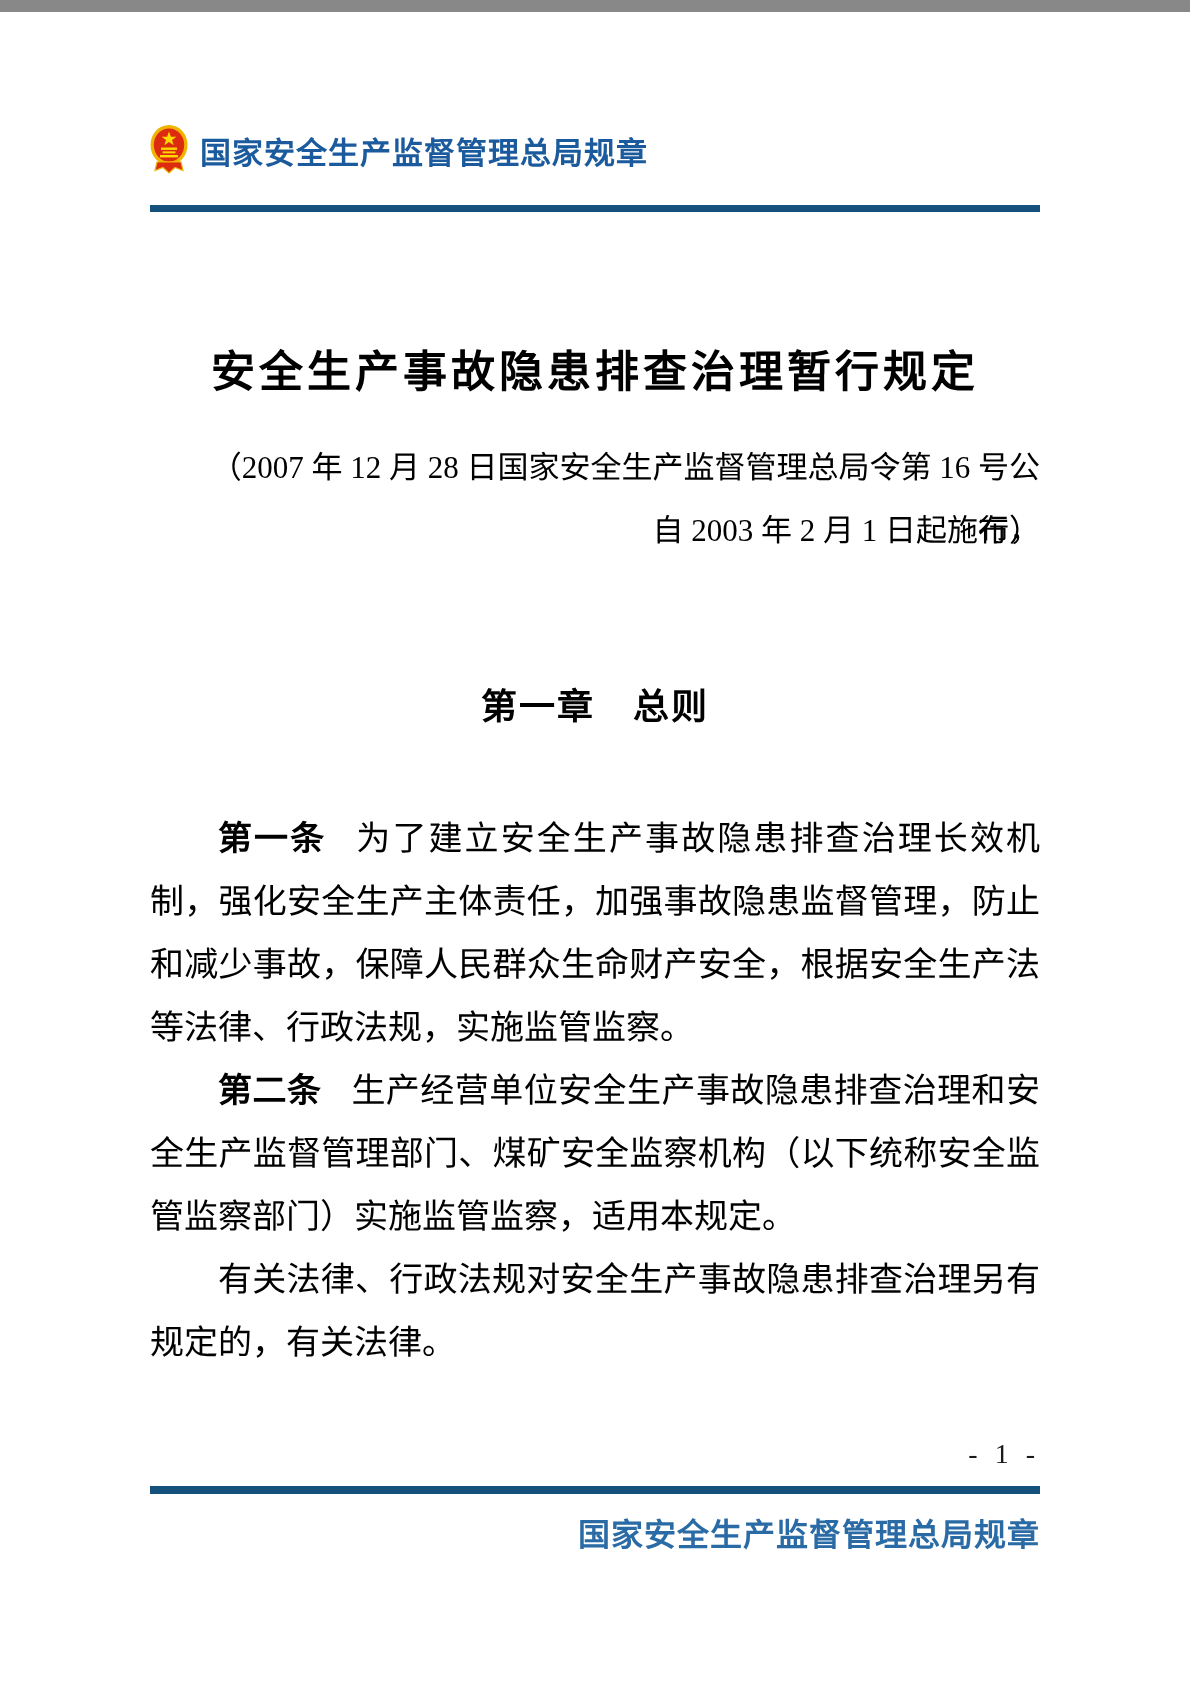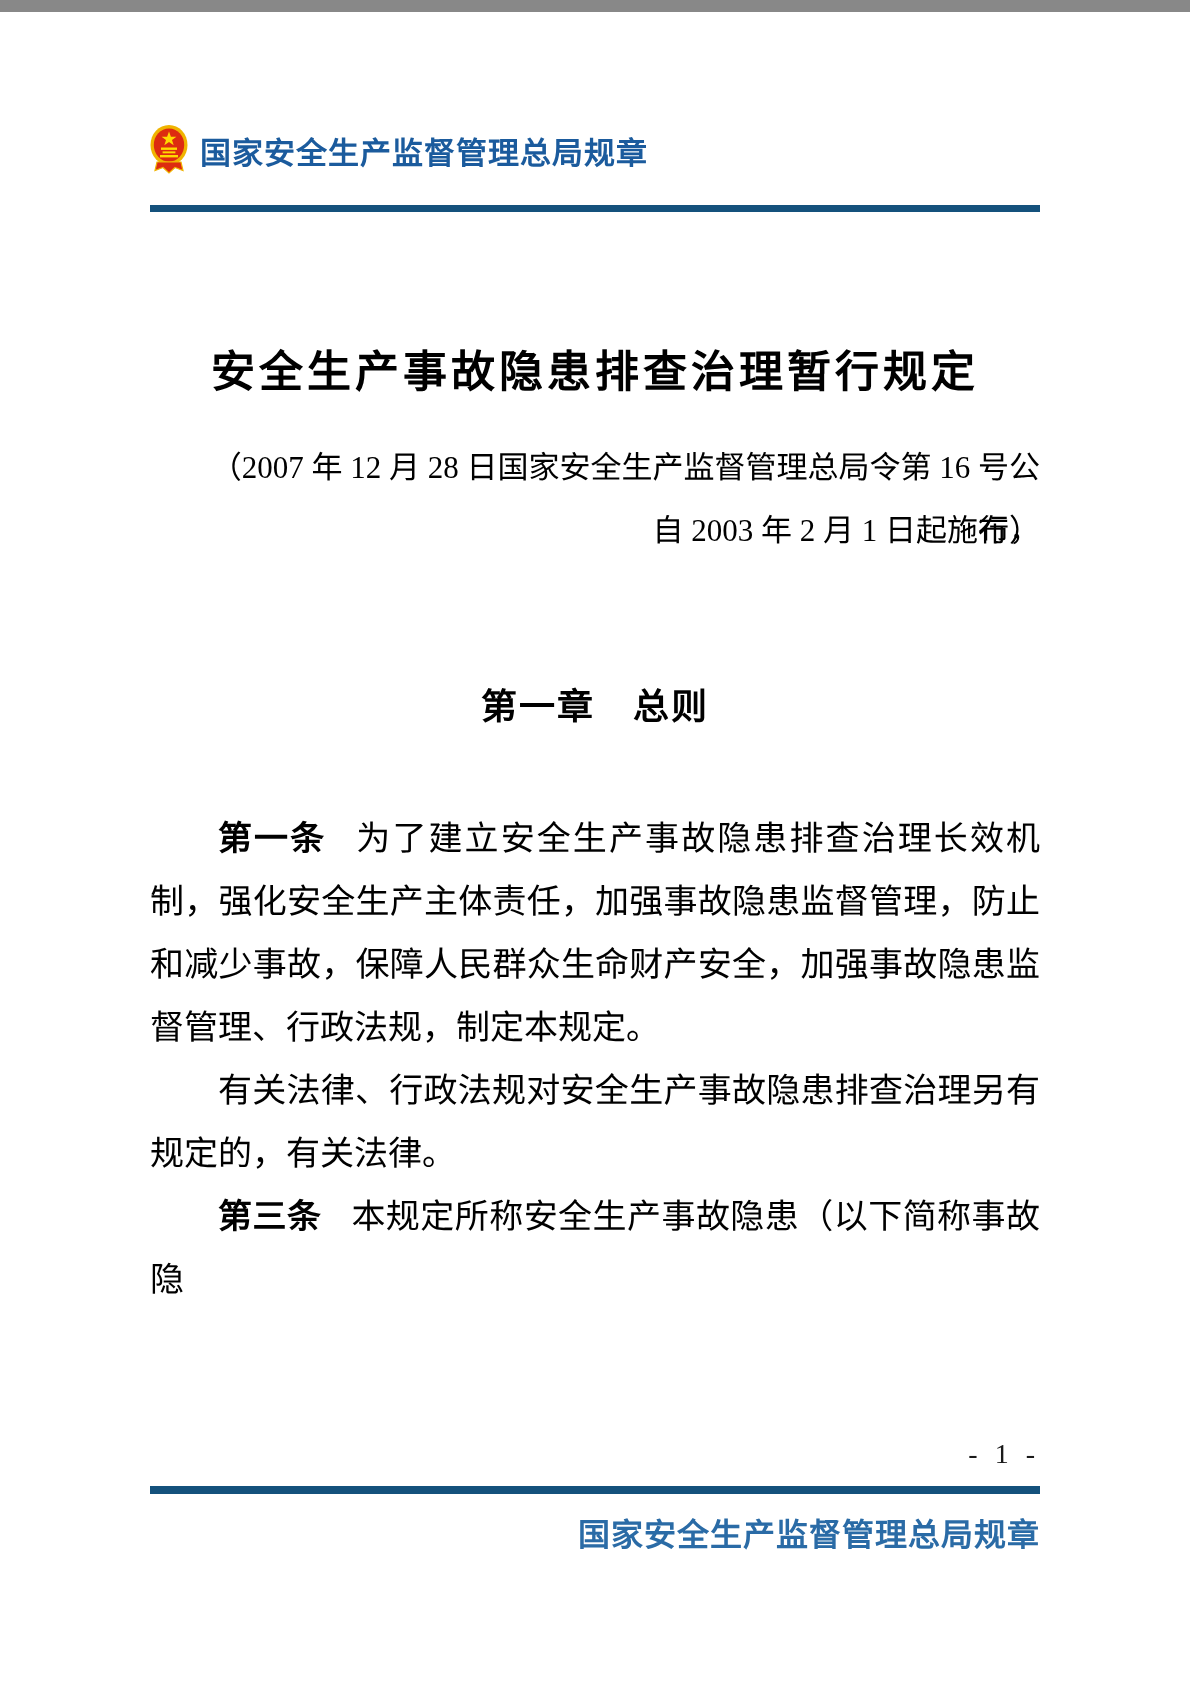--- a/index.html
+++ b/index.html
@@ -113,23 +113,23 @@
 
   <main>
     <h1 class="doc-title">安全生产事故隐患排查治理暂行规定</h1>
 
     <p class="subtitle subtitle-1">（2007 年 12 月 28 日国家安全生产监督管理总局令第 16 号公布，</p>
     <p class="subtitle subtitle-2">自 2003 年 2 月 1 日起施行）</p>
 
     <h2 class="chapter">第一章　总则</h2>
 
     <div class="body-text">
-      <p><span class="lead">第一条</span><span>为了建立安全生产事故隐患排查治理长效机制，强化安全生产主体责任，加强事故隐患监督管理，防止和减少事故，保障人民群众生命财产安全，加强事故隐患监督管理、行政法规，制定本规定。</span></p>
+      <p><span class="lead">第一条</span><span>为了建立安全生产事故隐患排查治理长效机制，强化安全生产主体责任，加强事故隐患监督管理，防止和减少事故，保障人民群众生命财产安全，根据安全生产法等法律、行政法规，实施监管监察。</span></p>
+      <p><span class="lead">第二条</span><span>生产经营单位安全生产事故隐患排查治理和安全生产监督管理部门、煤矿安全监察机构（以下统称安全监管监察部门）实施监管监察，适用本规定。</span></p>
       <p><span>有关法律、行政法规对安全生产事故隐患排查治理另有规定的，有关法律。</span></p>
-      <p><span class="lead">第三条</span><span>本规定所称安全生产事故隐患（以下简称事故隐</span></p>
     </div>
   </main>
 
   <div class="pagenum">- 1 -</div>
 
   <div class="ftr-rule"></div>
 
   <div class="ftr-text">国家安全生产监督管理总局规章</div>
 
 </div>

